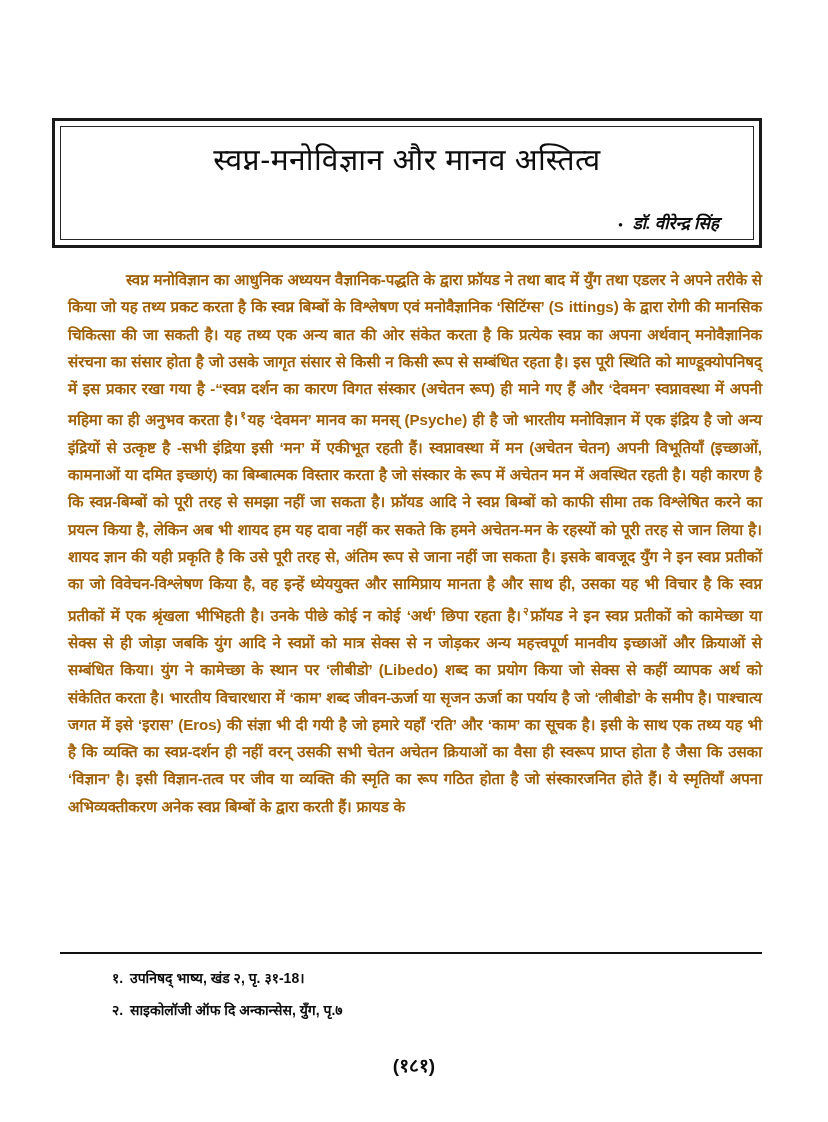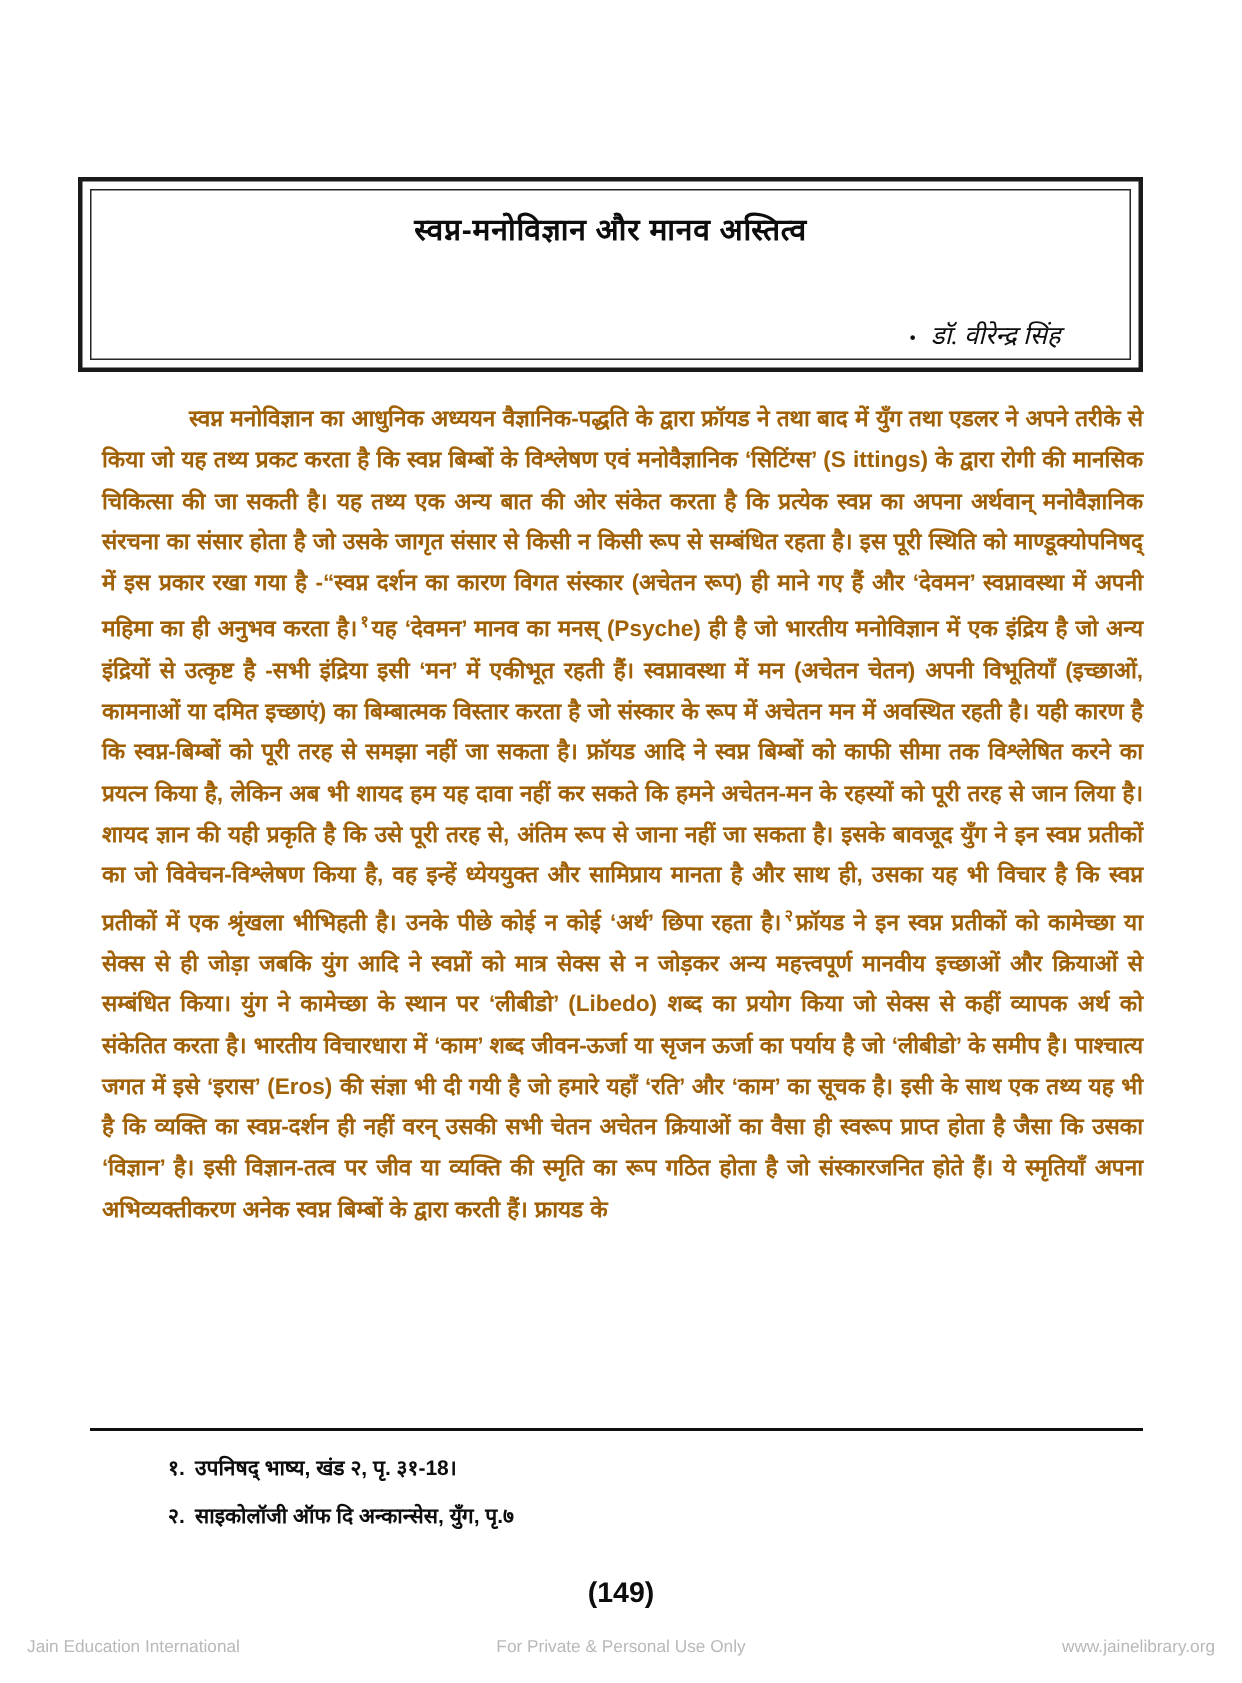--- a/index.html
+++ b/index.html
@@ -45,34 +45,34 @@
     box-sizing: border-box;
   }
 
   .article-title {
     position: absolute;
     left: 0;
     right: 0;
     top: 22px;
     text-align: center;
     font-family: "Liberation Sans", "DejaVu Sans", sans-serif;
-    font-size: 20px;
-    font-weight: 700;
+    font-size: 30px;
+    font-weight: 400;
     letter-spacing: 0.5px;
     color: #0d0d0d;
     line-height: 1.15;
   }
 
   .byline {
     position: absolute;
-    right: 52px;
+    right: 40px;
     top: 90px;
     font-family: "Liberation Serif", "DejaVu Serif", serif;
     font-size: 17px;
-    font-weight: 400;
+    font-weight: 700;
     font-style: italic;
     color: #0d0d0d;
     white-space: nowrap;
   }
   .byline-bullet {
     display: inline-block;
     font-size: 13px;
     vertical-align: middle;
     margin-right: 10px;
     font-style: normal;
@@ -190,21 +190,16 @@
     <div class="footnote">
       <span class="fn-num">१.</span>
       <span class="fn-text">उपनिषद् भाष्य, खंड २, पृ. ३१-18।</span>
     </div>
     <div class="footnote">
       <span class="fn-num">२.</span>
       <span class="fn-text">साइकोलॉजी ऑफ दि अन्कान्सेस, युँग, पृ.७</span>
     </div>
   </div>
 
-  <div class="page-number">(149)</div>
-
-  <div class="scan-footer">
-    <span class="sf-left">Jain Education International</span>
-    <span class="sf-center">For Private &amp; Personal Use Only</span>
-    <span class="sf-right">www.jainelibrary.org</span>
-  </div>
+  <div class="page-number">(१८१)</div>
+
 
 </div>
 
 </body></html>

